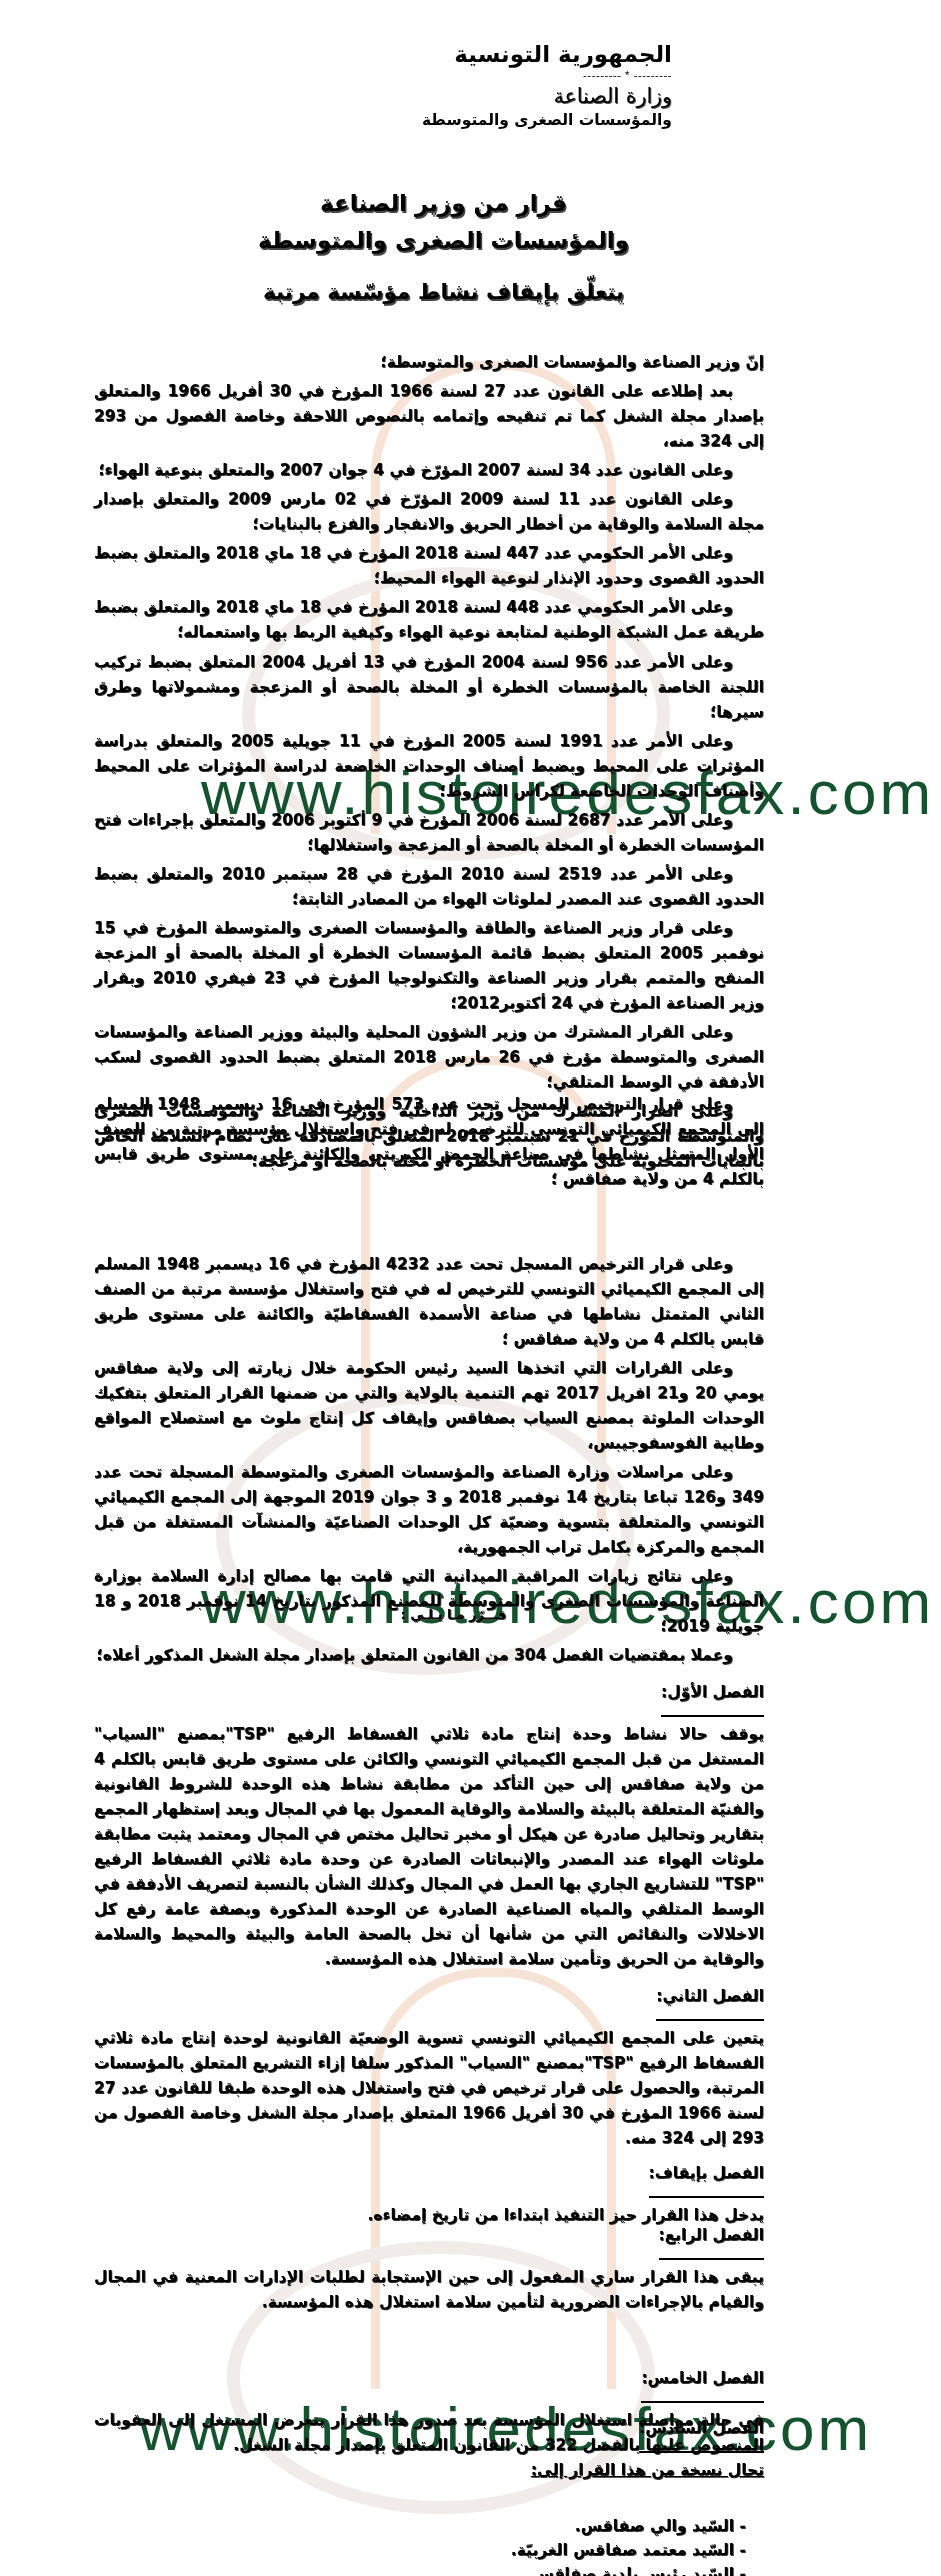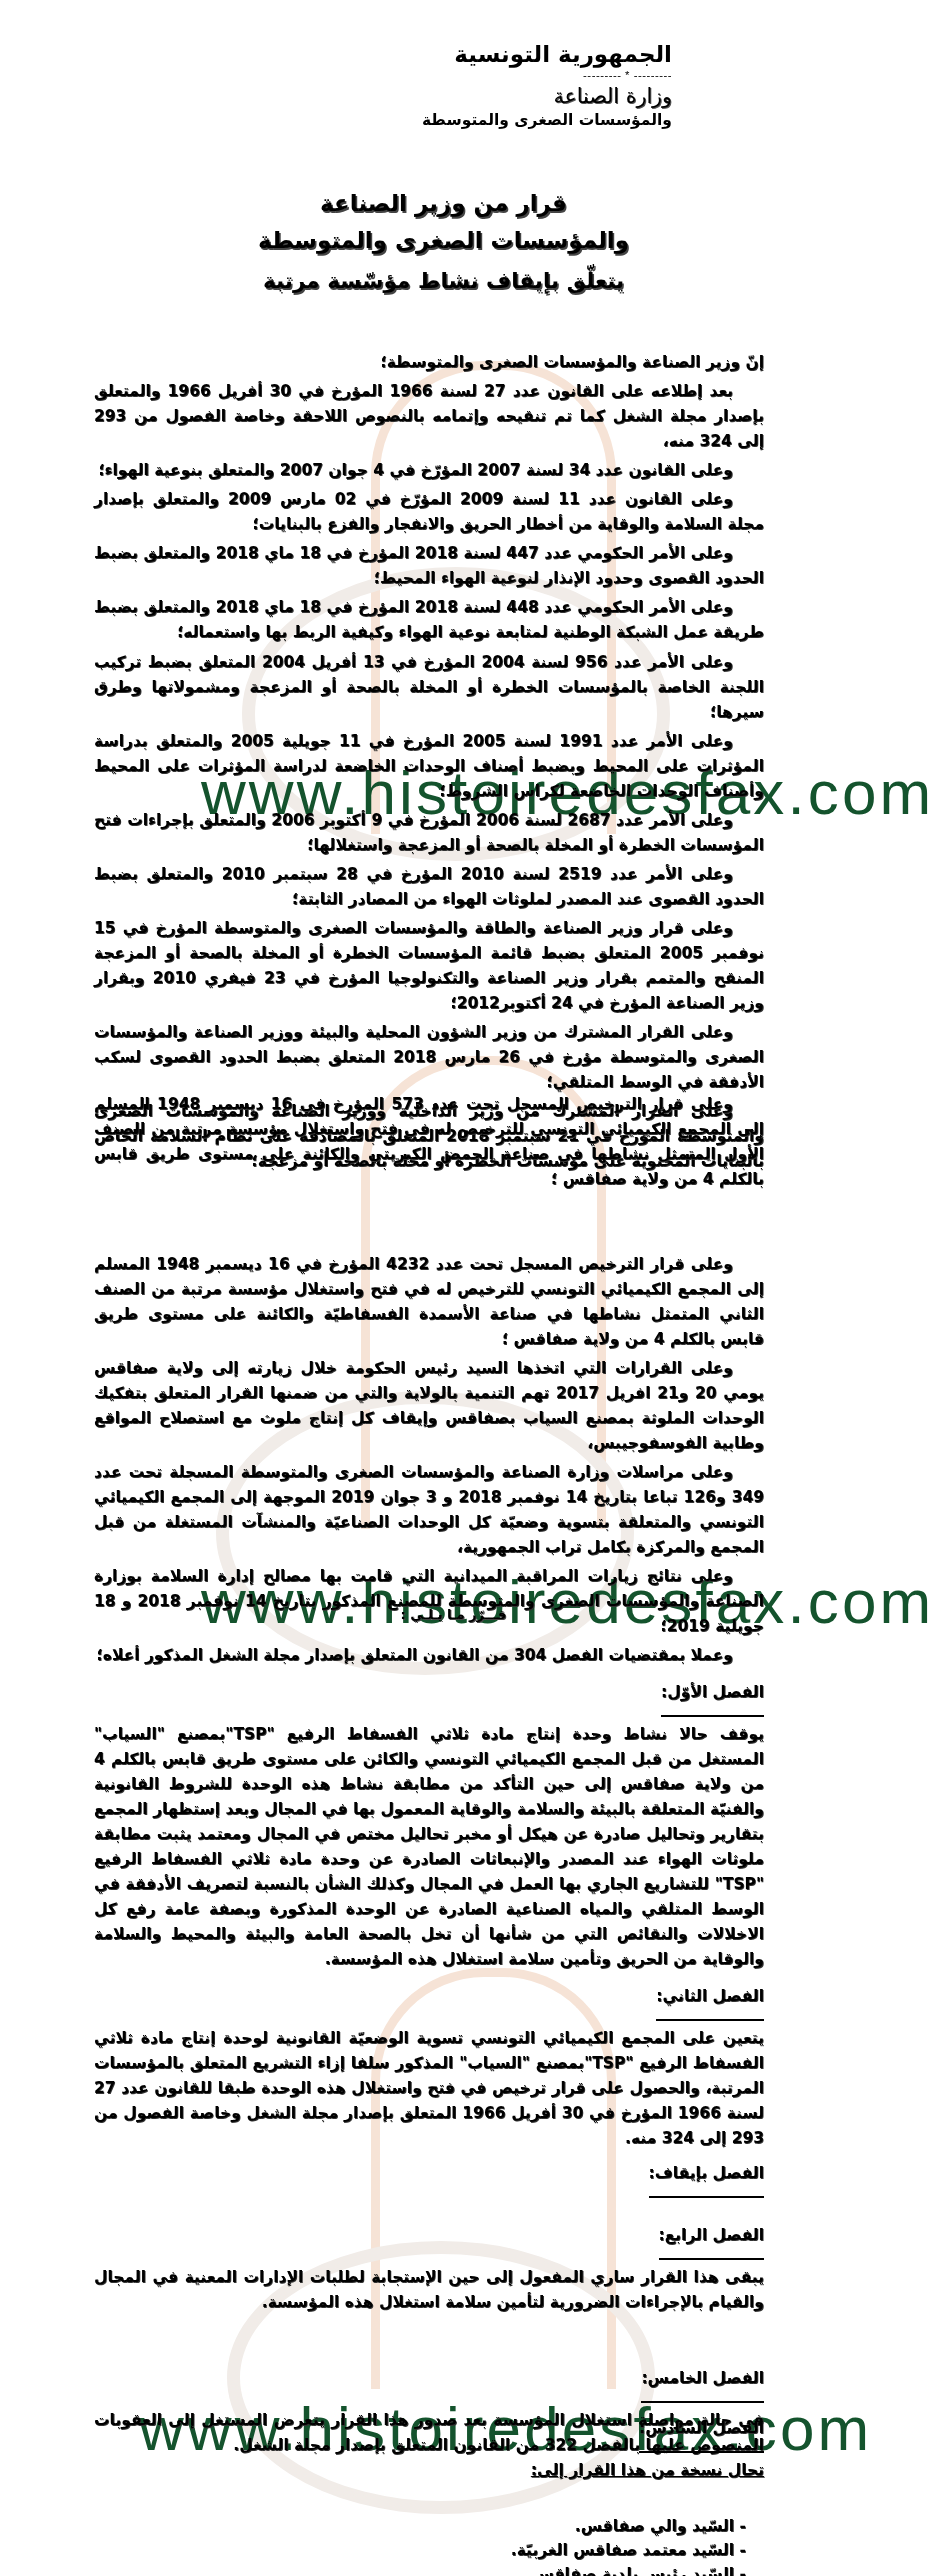--- a/index.html
+++ b/index.html
@@ -84,21 +84,21 @@
     text-shadow: 1.5px 1.5px 0 #444;
     line-height: 37px;
     white-space: nowrap;
   }
   .title-line3 {
     font-size: 21.6px;
     font-weight: bold;
     letter-spacing: 2.1px;
     text-shadow: 1.5px 1.5px 0 #444;
     line-height: 37px;
-    margin-top: 3px;
+    margin-top: 14px;
   }
 
   
   .body-text {
     position: absolute;
     right: 178px;
     width: 670px;
     font-size: 15.5px;
     font-weight: bold;
     line-height: 25px;
@@ -206,20 +206,21 @@
     <p class="para no-indent">يوقف حالا نشاط وحدة إنتاج مادة ثلاثي الفسفاط الرفيع "TSP"بمصنع "السياب" المستغل من قبل المجمع الكيميائي التونسي والكائن على مستوى طريق قابس بالكلم 4 من ولاية صفاقس إلى حين التأكد من مطابقة نشاط هذه الوحدة للشروط القانونية والفنيّة المتعلقة بالبيئة والسلامة والوقاية المعمول بها في المجال وبعد إستظهار المجمع بتقارير وتحاليل صادرة عن هيكل أو مخبر تحاليل مختص في المجال ومعتمد يثبت مطابقة ملوثات الهواء عند المصدر والإنبعاثات الصادرة عن وحدة مادة ثلاثي الفسفاط الرفيع "TSP" للتشاريع الجاري بها العمل في المجال وكذلك الشأن بالنسبة لتصريف الأدفقة في الوسط المتلقي والمياه الصناعية الصادرة عن الوحدة المذكورة وبصفة عامة رفع كل الاخلالات والنقائص التي من شأنها أن تخل بالصحة العامة والبيئة والمحيط والسلامة والوقاية من الحريق وتأمين سلامة استغلال هذه المؤسسة.</p>
   </div>
 
   <div class="body-text" style="top:1984px;">
     <div class="chapter-title">الفصل الثاني:</div>
     <p class="para no-indent">يتعين على المجمع الكيميائي التونسي تسوية الوضعيّة القانونية لوحدة إنتاج مادة ثلاثي الفسفاط الرفيع "TSP"بمصنع "السياب" المذكور سلفا إزاء التشريع المتعلق بالمؤسسات المرتبة، والحصول على قرار ترخيص في فتح واستغلال هذه الوحدة طبقا للقانون عدد 27 لسنة 1966 المؤرخ في 30 أفريل 1966 المتعلق بإصدار مجلة الشغل وخاصة الفصول من 293 إلى 324 منه.</p>
   </div>
 
   <div class="body-text" style="top:2161px;">
     <div class="chapter-title">الفصل بإيقاف:</div>
+    <p class="para no-indent">يدخل هذا القرار حيز التنفيذ ابتداءا من تاريخ إمضاءه.</p>
   </div>
 
   <div class="body-text" style="top:2223px;">
     <div class="chapter-title">الفصل الرابع:</div>
     <p class="para no-indent">يبقى هذا القرار ساري المفعول إلى حين الإستجابة لطلبات الإدارات المعنية في المجال والقيام بالإجراءات الضرورية لتأمين سلامة استغلال هذه المؤسسة.</p>
   </div>
 
   <div class="body-text" style="top:2318px;margin-top:48px;">
     <div class="chapter-title">الفصل الخامس:</div>
     <p class="para no-indent">في حالة مواصلة استغلال المؤسسة بعد صدور هذا القرار يتعرض المستغل إلى العقوبات المنصوص عليها بالفصل 322 من القانون المتعلق بإصدار مجلة الشغل.</p>

